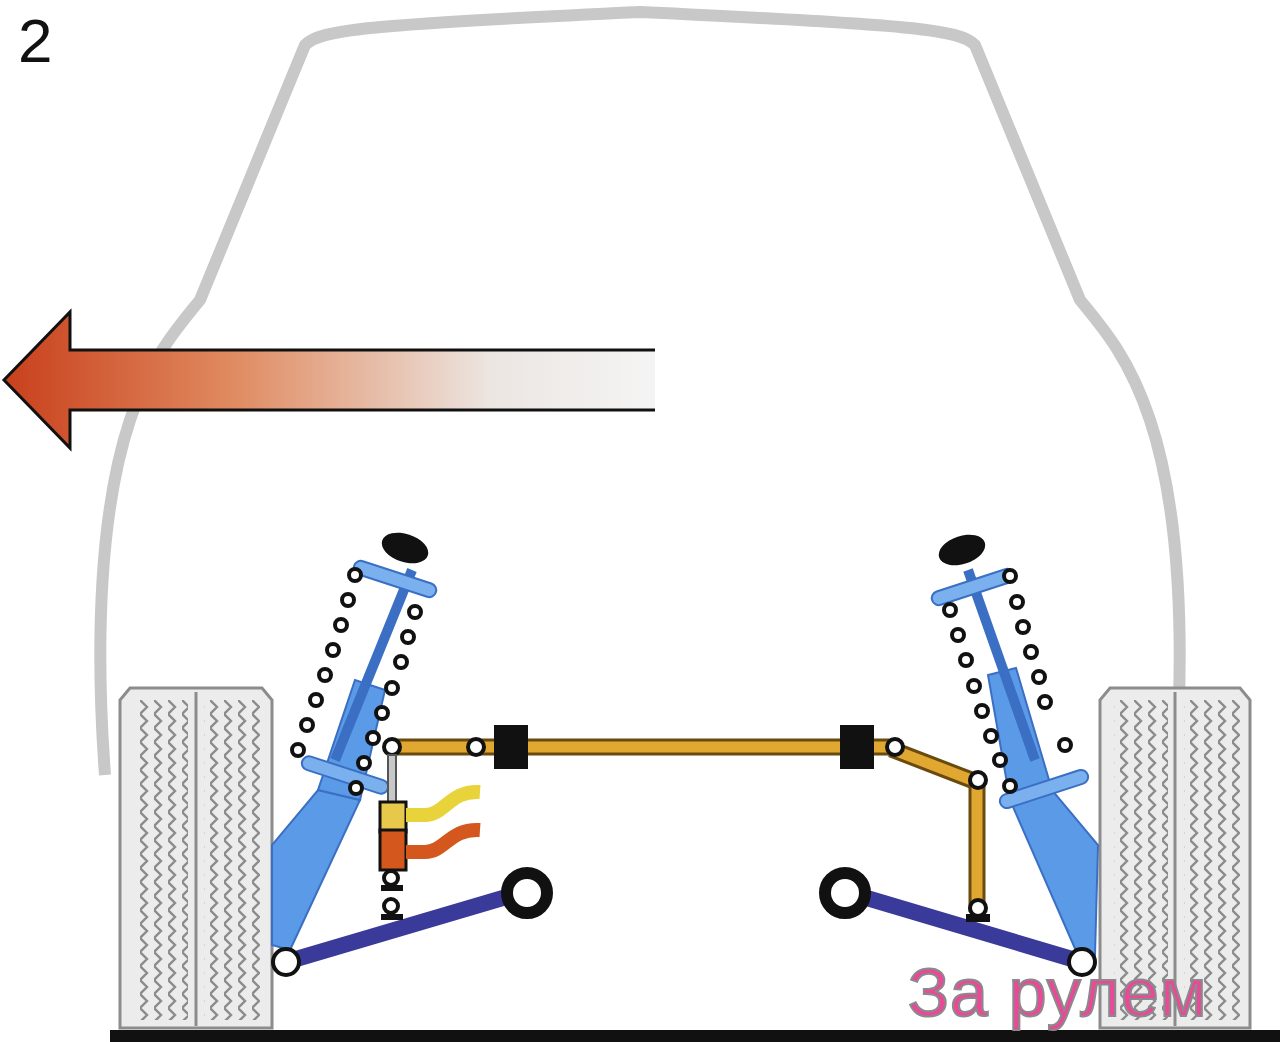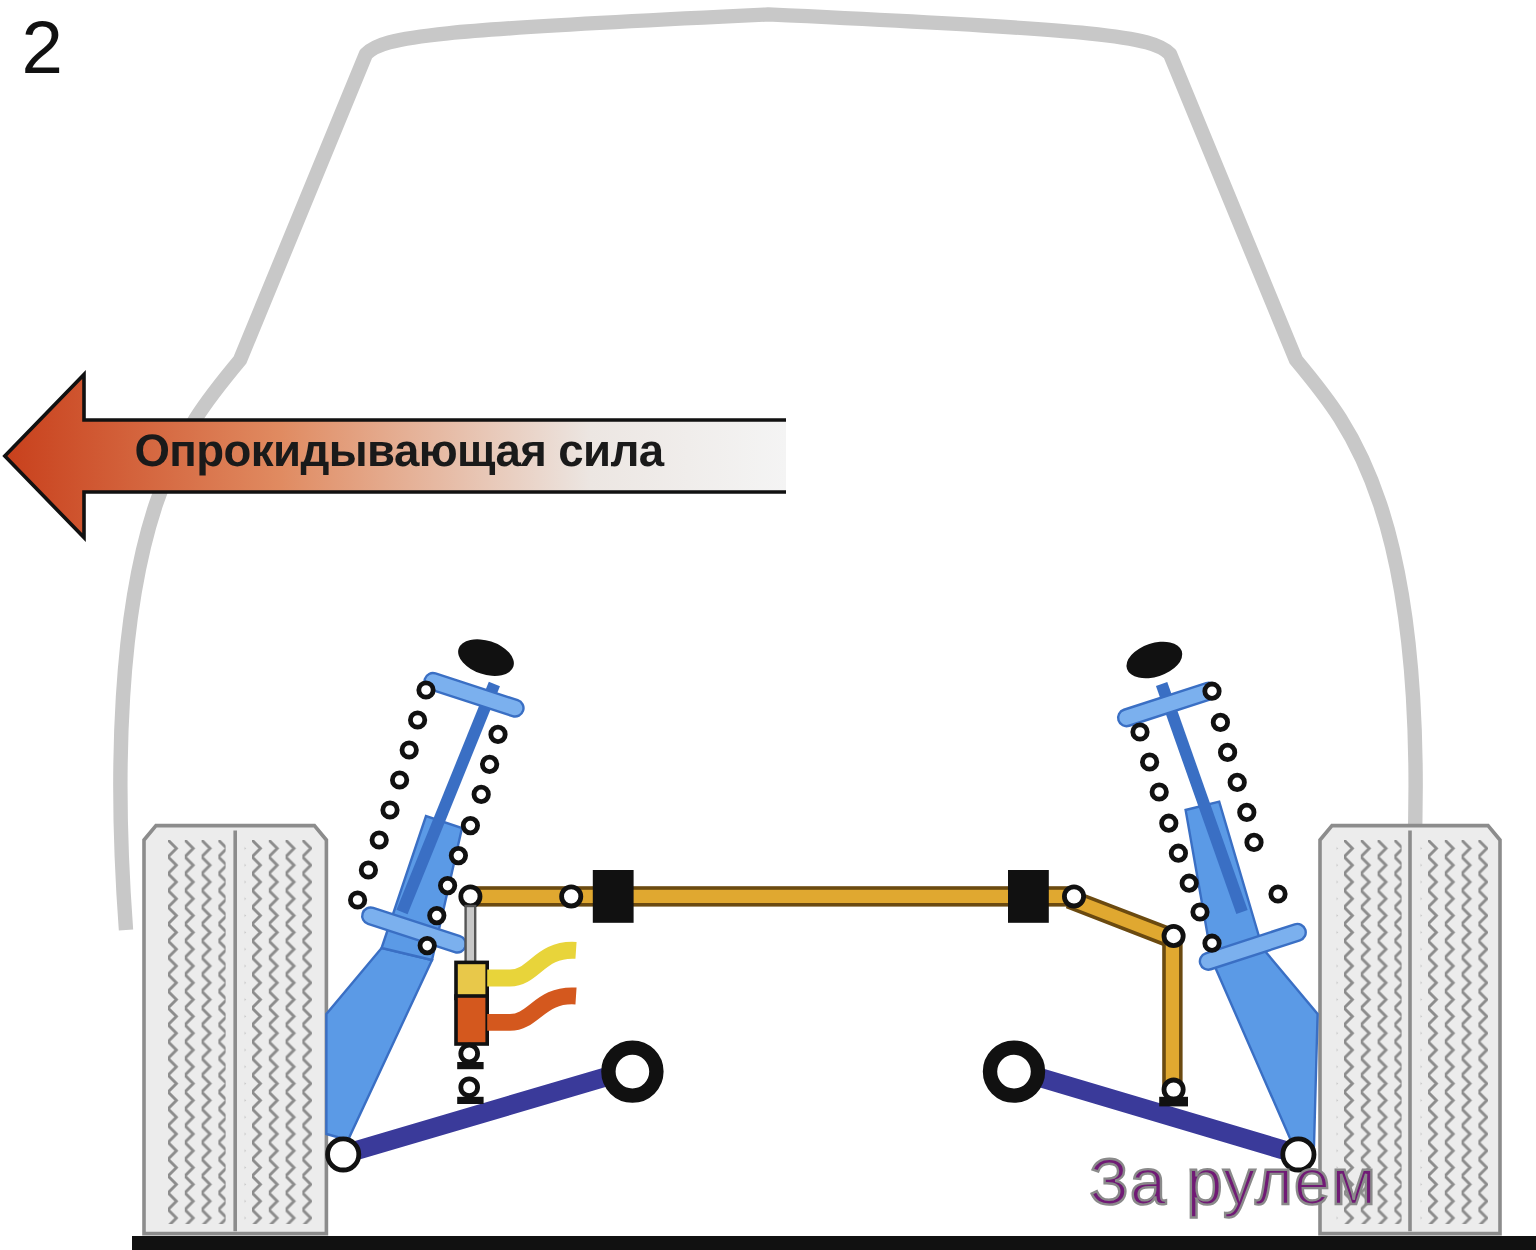--- a/index.html
+++ b/index.html
@@ -8,22 +8,22 @@
       position: absolute; left: 18px; top: 10px;
       font-family: "Liberation Sans", sans-serif; font-size: 62px; color: #111111; line-height: 1;
     }
     .arrow-label {
       position: absolute; left: 112px; top: 357px;
       font-family: "Liberation Sans", sans-serif; font-weight: bold; font-size: 38px; color: #1a1a1a;
       letter-spacing: -0.5px; line-height: 1;
     }
     .watermark {
       position: absolute; left: 908px; top: 958px;
-      font-family: "Liberation Sans", sans-serif; font-size: 54px; line-height: 1;
-      color: #701a75; -webkit-text-stroke: 2px #8a8a8a; letter-spacing: 1px;
+      font-family: "Liberation Sans", sans-serif; font-size: 68px; line-height: 1;
+      color: #ec4899; -webkit-text-stroke: 2px #8a8a8a; letter-spacing: 1px;
     }
     svg { position: absolute; left: 0; top: 0; }
   </style>
 </head>
 <body>
 
 <div class="canvas">
 
   <svg width="1280" height="1042" viewBox="0 0 1280 1042">
     <defs>
@@ -151,15 +151,14 @@
       <rect x="381" y="914" width="22" height="6" fill="#111111"></rect>
     </g>
 
     <g>
       <polygon points="70,312 70,350 655,350 655,410 70,410 70,448 4,380" fill="url(#arrowGrad)"></polygon>
       <polyline points="655,350 70,350 70,312 4,380 70,448 70,410 655,410" fill="none" stroke="#111111" stroke-width="3"></polyline>
     </g>
   </svg>
 
   <div class="figure-number">2</div>
-  <div class="arrow-label">Опрокидывающая сила</div>
   <div class="watermark">За рулем</div>
 </div>
 
 </body></html>

